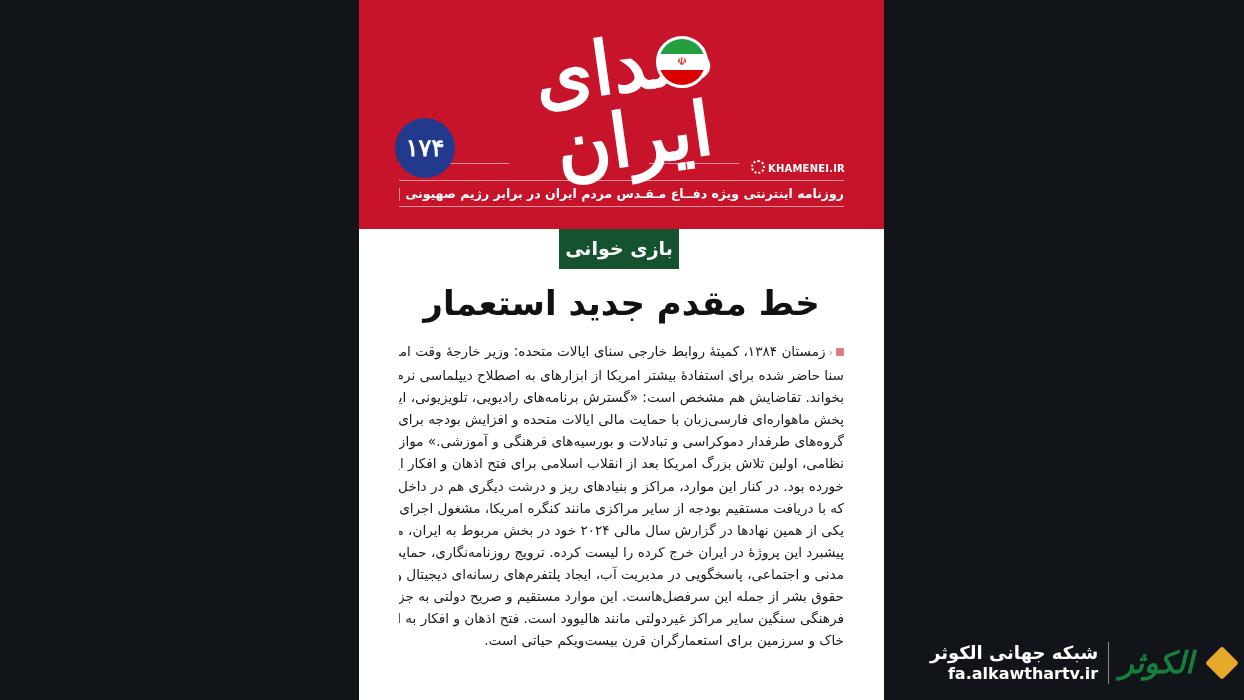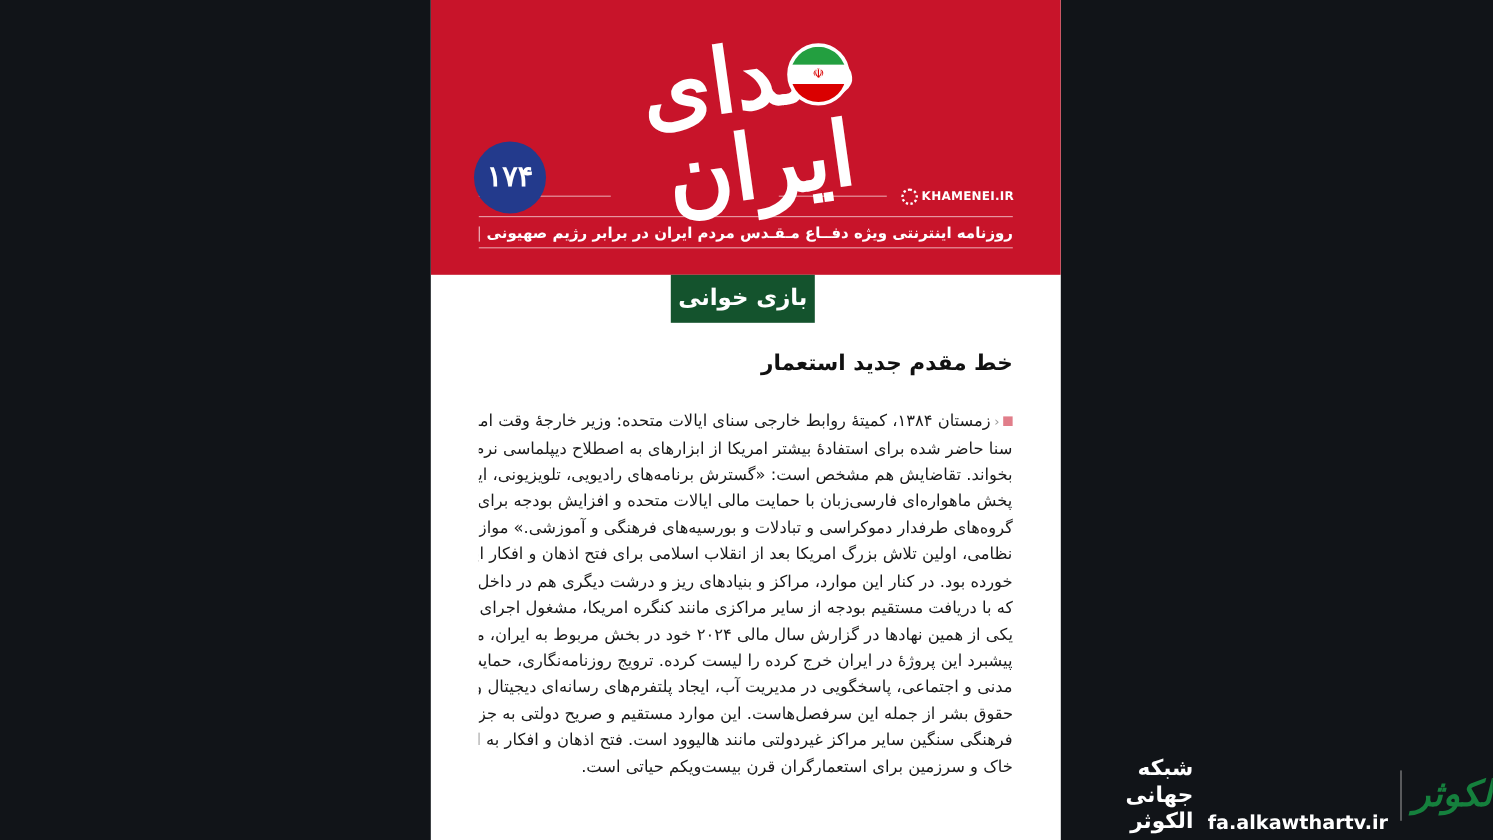--- a/index.html
+++ b/index.html
@@ -41,61 +41,61 @@
   }
   .rule {
     position: absolute; height: 1px; background: rgba(255,255,255,0.55);
   }
   .rule.r1a { left: 40px; top: 163px; width: 110px; }
   .rule.r1b { left: 290px; top: 163px; width: 90px; }
   .rule.r2 { left: 40px; top: 180px; width: 445px; }
   .rule.r3 { left: 40px; top: 206px; width: 445px; }
   .khamenei {
     position: absolute; left: 392px; top: 154px; height: 20px;
-    display: flex; align-items: center; gap: 3px;
+    display: flex; align-items: flex-end; gap: 3px;
     color: #ffffff; font-size: 10px; font-weight: bold; letter-spacing: 0.2px;
   }
   .khamenei .k-icon {
     width: 14px; height: 14px; border-radius: 50%;
     border: 2px dotted #ffffff; display: inline-block;
   }
   .subtitle {
     position: absolute; left: 40px; top: 183px; width: 445px; height: 22px;
     color: #ffffff; font-size: 12.5px; font-weight: bold; direction: rtl;
     text-align: right; line-height: 22px; white-space: nowrap; overflow: hidden;
     letter-spacing: -0.3px;
   }
   .section-tag {
     position: absolute; left: 200px; top: 229px; width: 120px; height: 40px;
     background: #14532d; color: #ffffff; font-weight: bold; font-size: 19px;
     text-align: center; line-height: 38px; direction: rtl;
   }
   .headline {
     position: absolute; left: 40px; top: 282px; width: 445px; height: 42px;
-    color: #111111; font-weight: bold; font-size: 18px; 
+    color: #111111; font-weight: bold; font-size: 34px; text-align: center;
     direction: rtl; line-height: 42px; letter-spacing: -0.5px;
   }
   .body-text {
     position: absolute; left: 40px; top: 340px; width: 445px;
     color: #1a1a1a; font-size: 13.6px; line-height: 22.1px;
     direction: rtl; text-align: justify; text-align-last: right;
   }
   .body-text .line { display: block; white-space: nowrap; overflow: hidden; text-align: justify; text-align-last: justify; }
   .body-text .line.last { text-align-last: right; }
   .marker {
     display: inline-block; width: 8px; height: 8px; background: #c8142a;
     opacity: 0.55; margin-left: 3px; vertical-align: middle;
   }
   .chev { color: #999; font-size: 11px; margin-left: 3px; }
 
   .watermark {
     position: absolute; left: 930px; top: 638px; height: 50px;
     display: flex; align-items: center; gap: 10px;
   }
-  .wm-text { display: flex; flex-direction: row; align-items: flex-end; }
+  .wm-text { display: flex; flex-direction: column; align-items: flex-end; }
   .wm-name { color: #ffffff; font-size: 18px; font-weight: bold; direction: rtl; line-height: 22px; }
   .wm-url { color: #ffffff; font-size: 16px; font-weight: bold; line-height: 20px; font-family: "DejaVu Sans", sans-serif; margin-left: 12px; }
   .wm-sep { width: 1px; height: 42px; background: #8a8a8a; }
   .wm-logo { color: #15803d; font-size: 30px; font-weight: bold; direction: rtl; line-height: 40px; font-style: italic; }
   .wm-diamond {
     width: 24px; height: 24px; background: #e8a82a; transform: rotate(45deg);
     border-radius: 3px; margin-left: 6px;
   }
 </style>
 </head>

